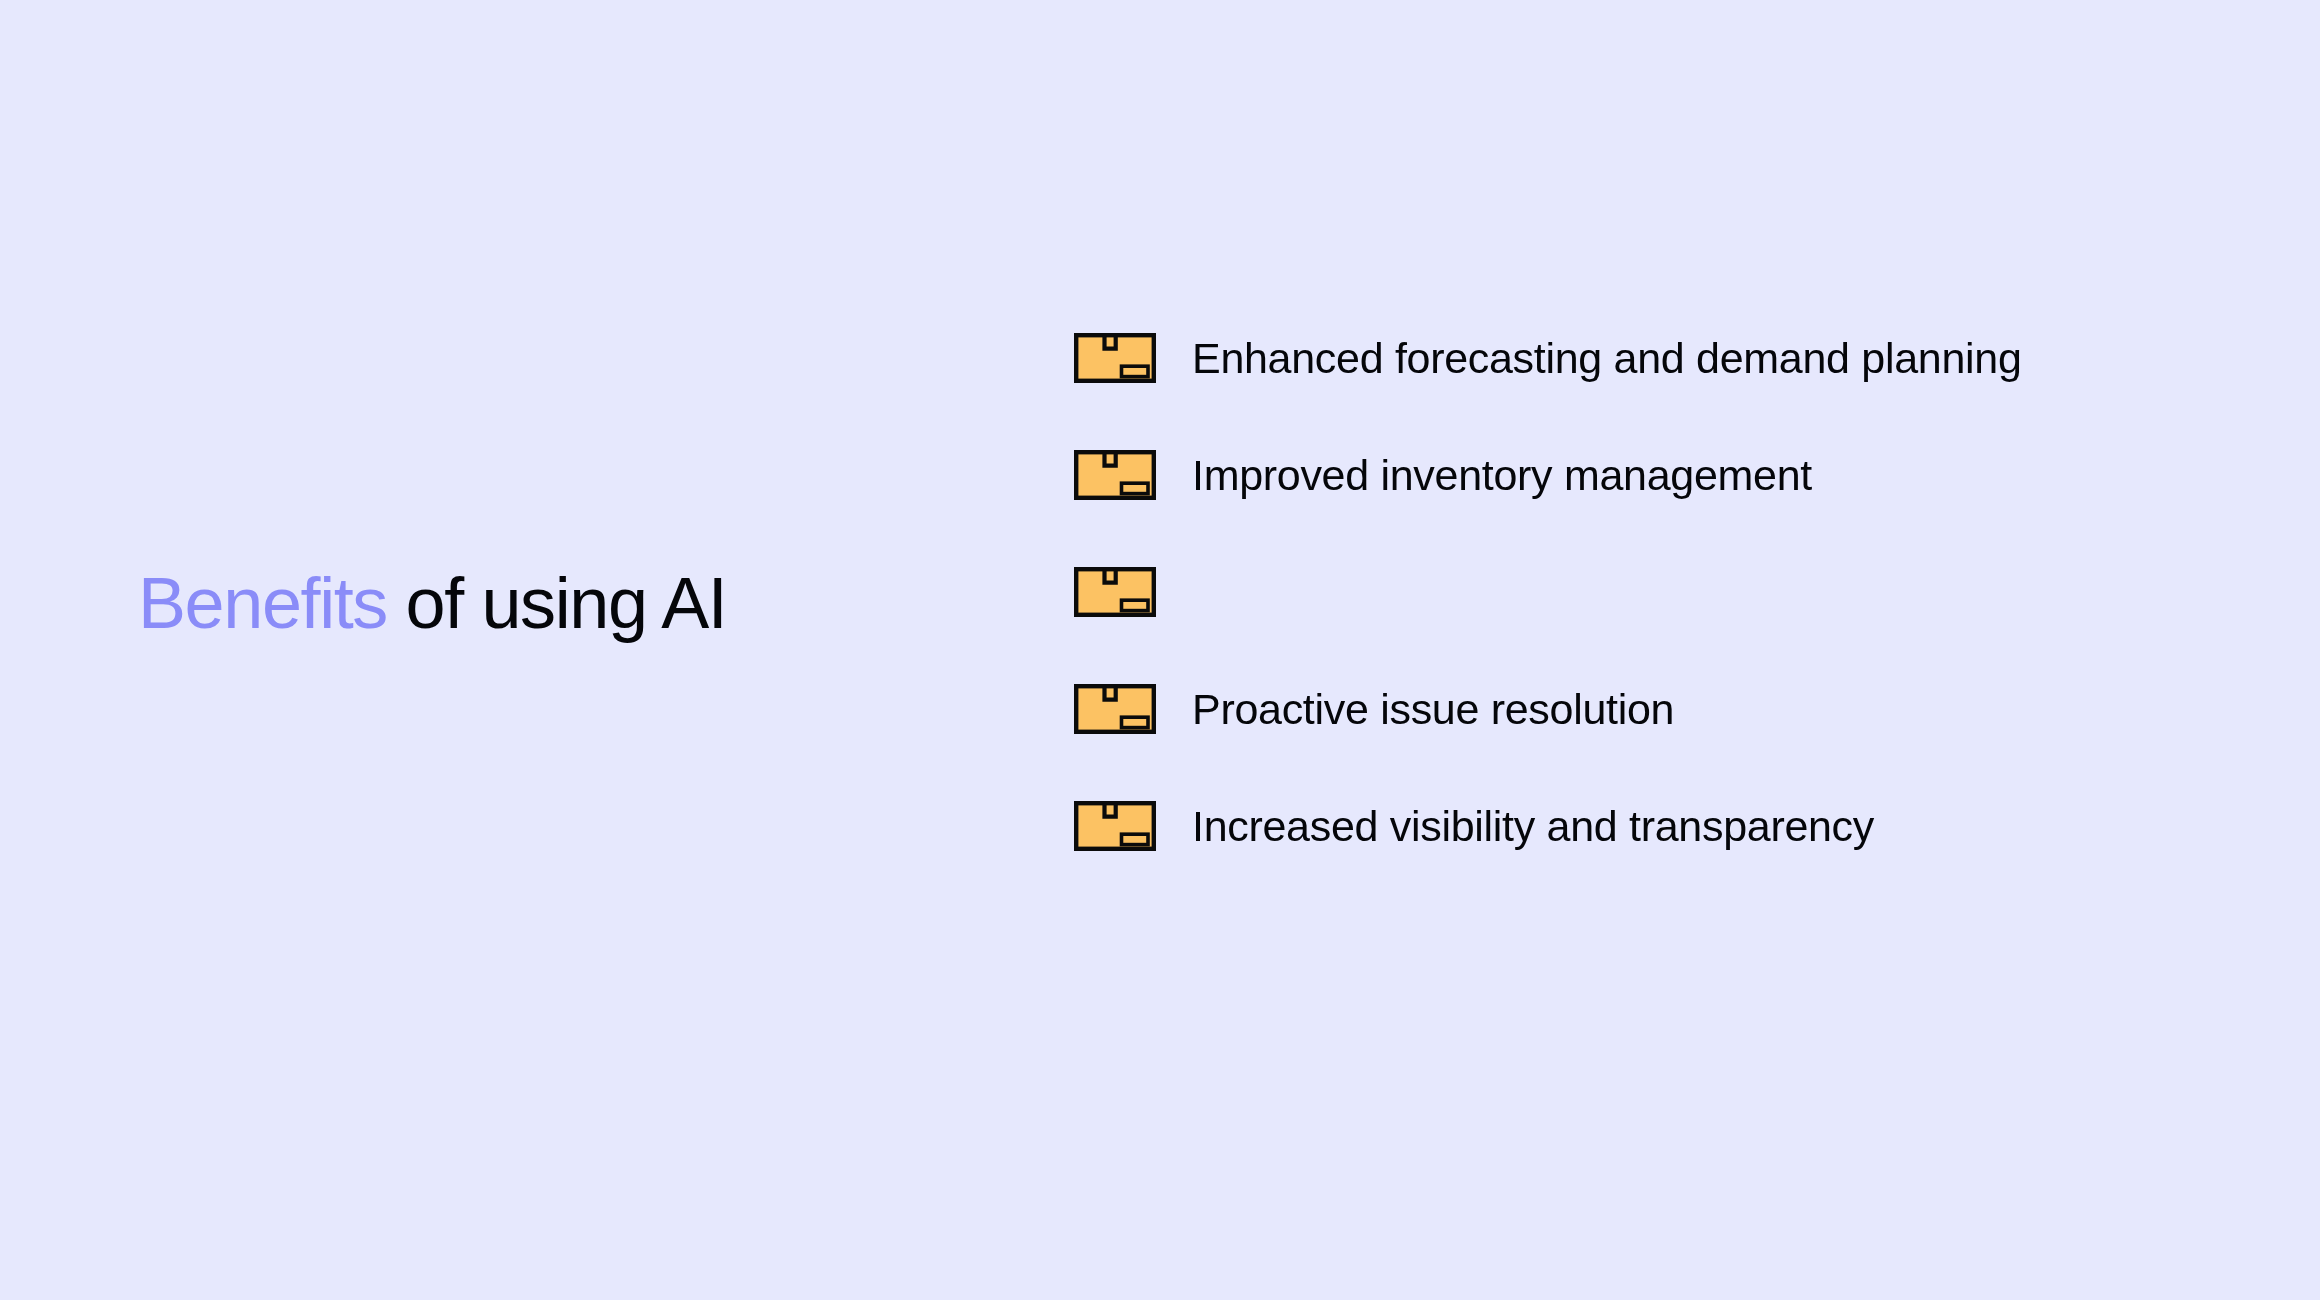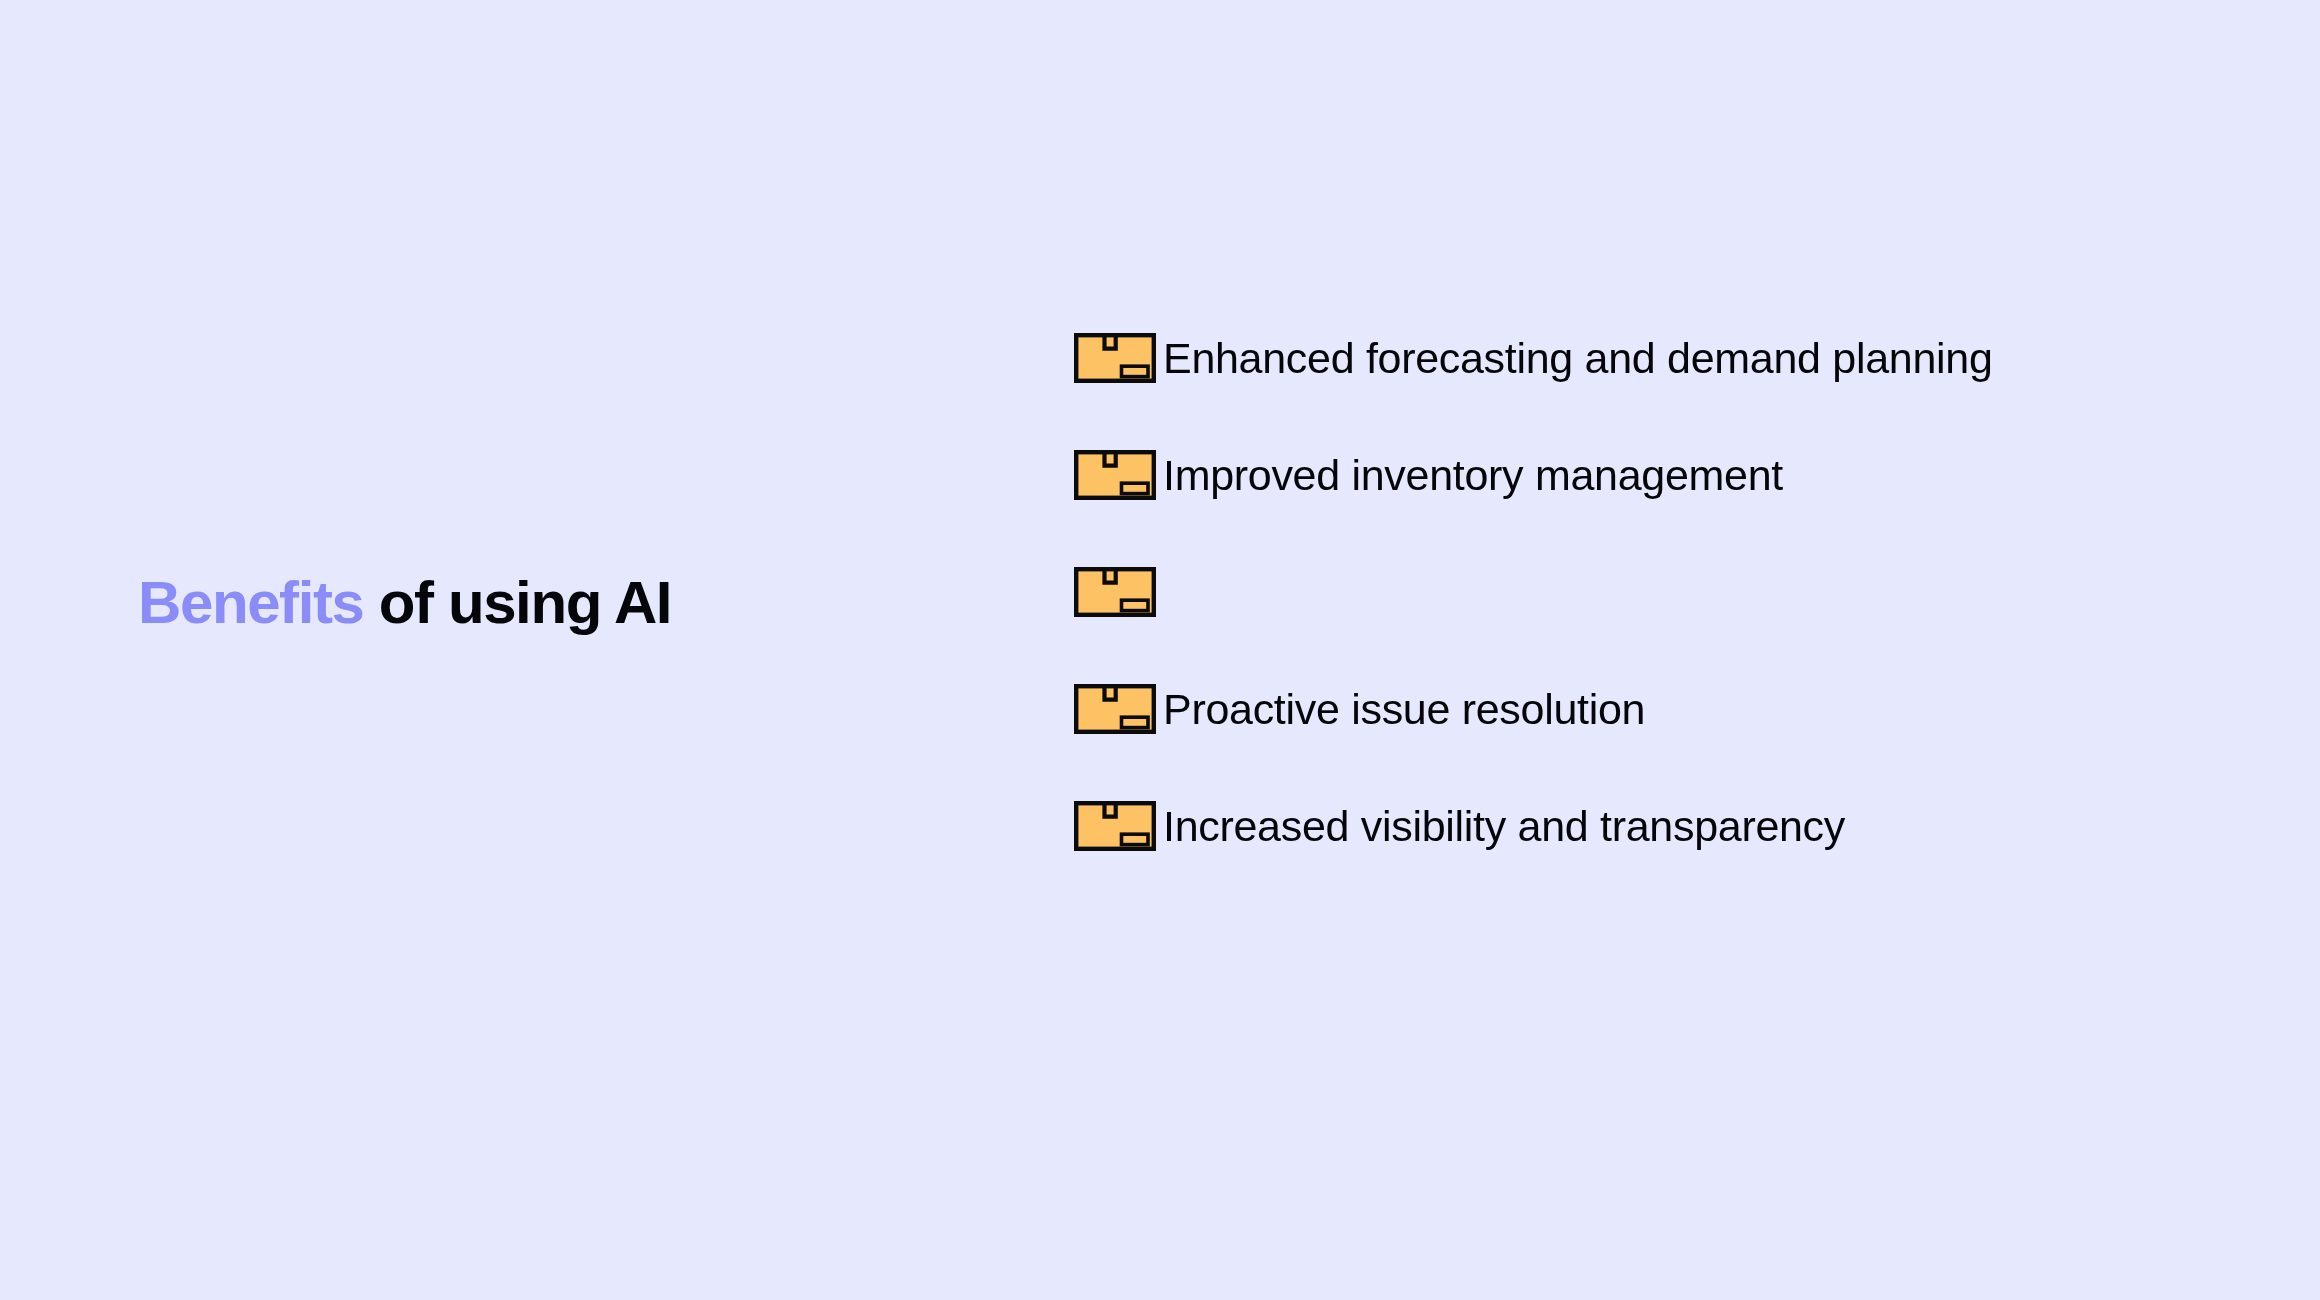--- a/index.html
+++ b/index.html
@@ -24,22 +24,22 @@
   
   .heading {
     position: absolute;
     left: 138px;
     top: 542px;
     width: 860px;
   }
 
   .heading-line {
     font-family: "Liberation Sans", sans-serif;
-    font-weight: 700;
-    font-size: 60px;
+    font-weight: 400;
+    font-size: 72px;
     line-height: 122px;
     letter-spacing: -1.4px;
     color: #05060a;
     white-space: nowrap;
   }
 
   .accent {
     color: #8a8cf8;
   }
 
@@ -49,21 +49,21 @@
     left: 1074px;
     top: 328px;
     display: flex;
     flex-direction: column;
     gap: 58px;
   }
 
   .benefit-row {
     display: flex;
     align-items: center;
-    gap: 7px;
+    gap: 36px;
     height: 59px;
   }
 
   .box-icon {
     flex: 0 0 auto;
     width: 82px;
     height: 50px;
     display: block;
   }
 

